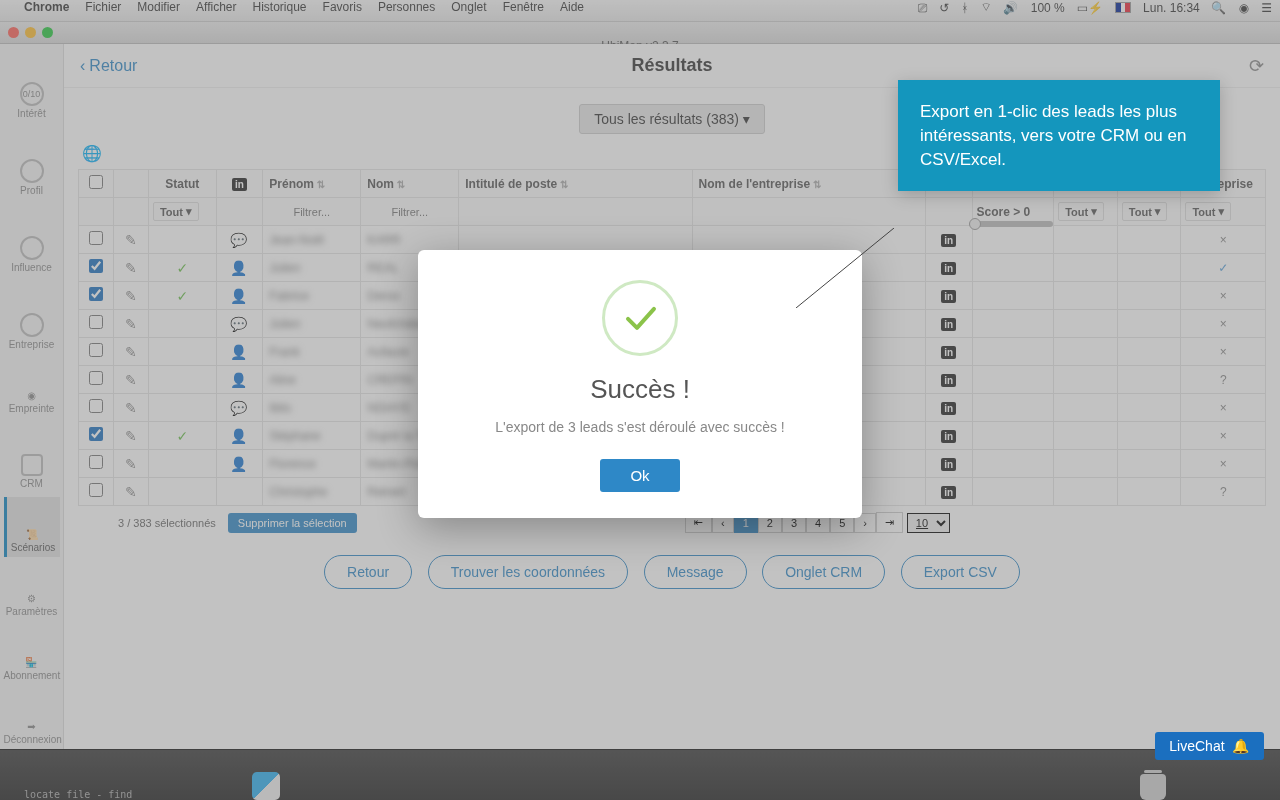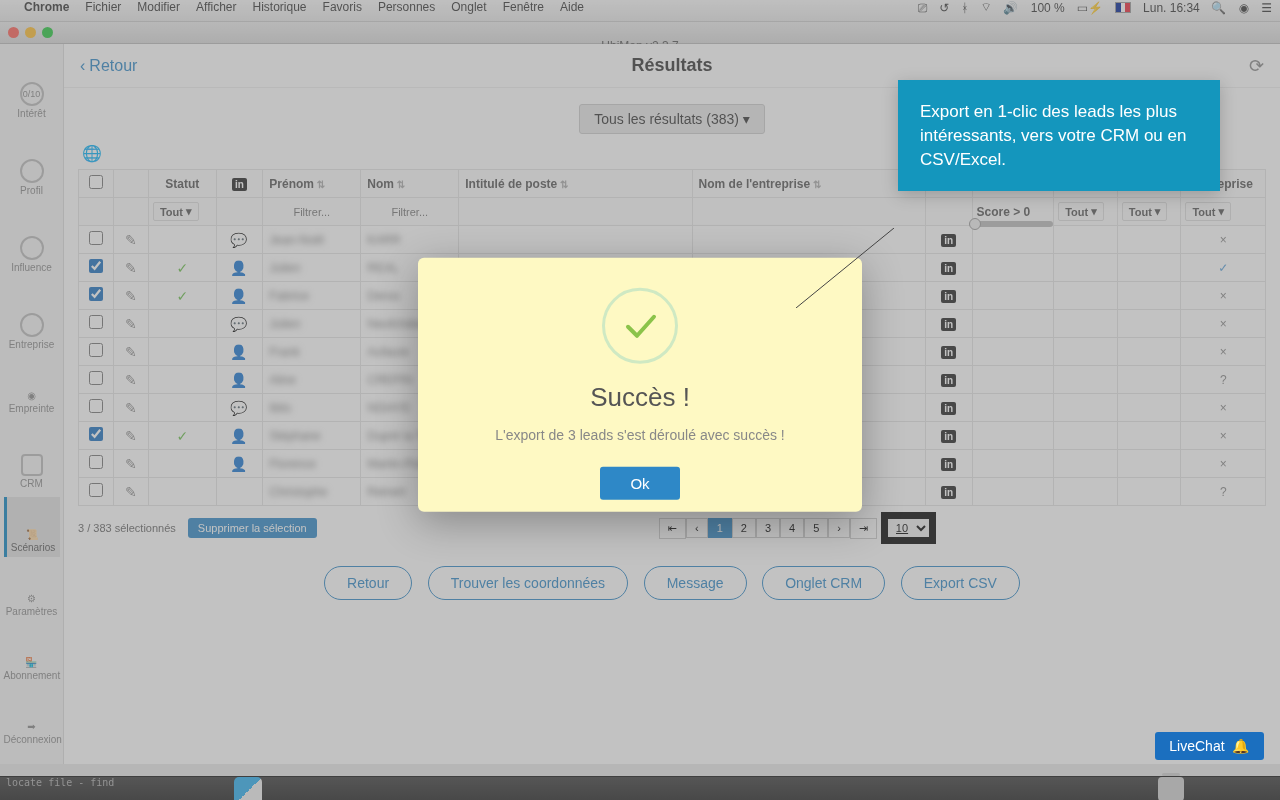--- a/index.html
+++ b/index.html
@@ -78,50 +78,50 @@
 .check-green{ color:#6abf4b; font-size:14px;}
 .person-icon{ color:#555; font-size:14px;}
 .chat-icon{ color:#333; font-size:14px;}
 .in-badge{ display:inline-block; background:#222; color:#fff; font-size:10px; font-weight:bold; padding:1px 3px; border-radius:2px;}
 .blur { filter: blur(3px); color:#777;}
 .status-x{ color:#888; font-weight:300;}
 .status-check{ color:#5aa0d8;}
 .status-q{ color:#888;}
 
 .table-footer { display:flex; align-items:center; padding:6px 14px; gap:12px;}
-.selection-count{ font-size:11px; color:#666;}
+.selection-count{ font-size:11px; color:#666;margin-left:40px;}
 .delete-btn{ background:#2e88c7; color:#fff; border:none; padding:4px 10px; border-radius:3px; font-size:11px; cursor:pointer;}
 .pager { margin:0 auto; display:flex; gap:0; align-items:center;}
 .pager button{ border:1px solid #ccc; background:#fff; padding:3px 8px; font-size:11px; cursor:pointer;}
 .pager .active{ background:#2e88c7; color:#fff; border-color:#2e88c7;}
-.pager select{ border:7px solid #000000; padding:2px 4px; font-size:11px;text-decoration:underline;}
+.pager select{ border:1px solid #000000; padding:2px 4px; font-size:11px;text-decoration:underline;}
 
 .action-row{ text-align:center; padding:16px 0;}
 .action-btn{ display:inline-block; border:1.5px solid #2e88c7; color:#2e88c7; background:#fff; padding:8px 22px; border-radius:22px; font-size:14px; margin:0 6px; cursor:pointer;}
 
 
 .dim-overlay{ position:absolute; inset:0; background:rgba(120,120,120,0.45); z-index:5;}
 
 
-.modal{ position:absolute; left:50%; top:50%; transform:translate(-50%,-56%); width:444px; background:#fef9c3; border-radius:6px; box-shadow:0 10px 40px rgba(0,0,0,0.3); z-index:10; padding:30px 24px 12px; text-align:center;}
+.modal{ position:absolute; left:50%; top:50%; transform:translate(-50%,-56%); width:444px; background:#ffffff; border-radius:6px; box-shadow:0 10px 40px rgba(0,0,0,0.3); z-index:10; padding:30px 24px 26px; text-align:center;}
 .modal .success-ring{ width:76px; height:76px; border:3px solid #cfe9c3; border-radius:50%; margin:0 auto 18px; display:flex; align-items:center; justify-content:center;}
 .modal .success-ring svg{ width:40px; height:40px;}
 .modal h2{ font-size:26px; color:#555; font-weight:500; margin-bottom:14px;}
 .modal p{ font-size:14px; color:#888; margin-bottom:24px;}
 .modal .ok-btn{ background:#2e88c7; color:#fff; border:none; padding:8px 30px; border-radius:3px; font-size:15px; cursor:pointer;}
 
 
 .callout{ position:absolute; right:60px; top:80px; width:322px; background:#1496bd; color:#fff; padding:20px 22px; font-size:17px; line-height:1.4; z-index:11; box-shadow:0 4px 16px rgba(0,0,0,0.2);}
 .callout-line{ position:absolute; z-index:11; stroke:#555; stroke-width:1;}
 
 
 .livechat{ position:absolute; right:16px; bottom:40px; background:#1b6fbf; color:#fff; padding:6px 14px; border-radius:3px; font-size:14px; display:flex; align-items:center; gap:8px; z-index:12; cursor:pointer;}
 
 
-.dock{ position:absolute; bottom:0; left:0; right:0; height:24px; background:linear-gradient(to bottom,#3a3a3a,#222); border-top:1px solid #111; display:flex; align-items:flex-start; padding:0 6px;}
+.dock{ position:absolute; bottom:0; left:0; right:0; height:51px; background:linear-gradient(to bottom,#3a3a3a,#222); border-top:1px solid #111; display:flex; align-items:flex-end; padding:0 24px;}
 .dock .term{ color:#aaa; font-family:monospace; font-size:10px;}
 .dock .finder{ width:28px; height:28px; background:linear-gradient(135deg,#2bb0f0 50%,#f0f0f0 50%); border-radius:5px; margin-left:120px; position:relative;}
 .dock .trash{ margin-left:auto; width:26px; height:26px; background:#d0d0d0; border-radius:4px 4px 6px 6px; margin-right:90px; position:relative;}
 .dock .trash::before{content:""; position:absolute; top:-4px; left:4px; right:4px; height:3px; background:#d0d0d0; border-radius:2px;}
 
 .col-checkbox{width:30px; text-align:center;}
 .col-edit{width:30px; text-align:center;}
 .col-status{width:58px; text-align:center;}
 .col-in{width:40px; text-align:center;}
 .col-fn{width:84px;}

